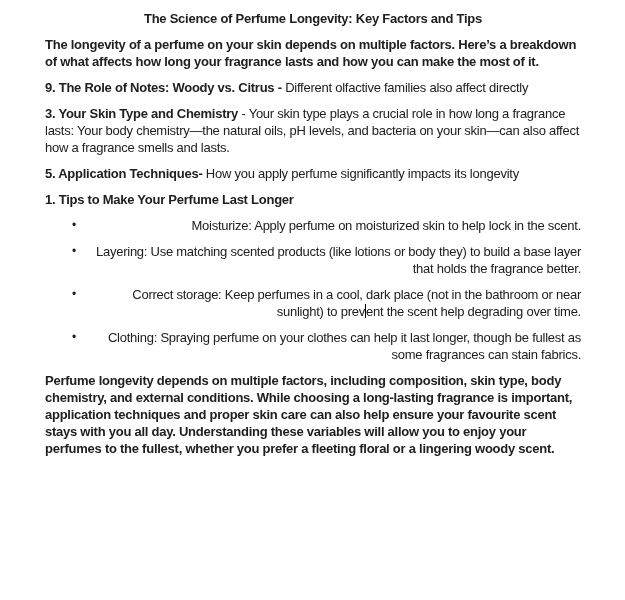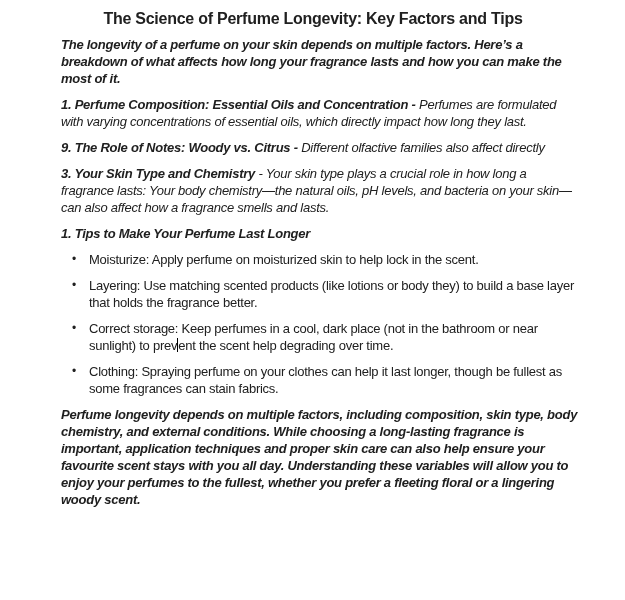--- a/index.html
+++ b/index.html
@@ -18,73 +18,72 @@
     height: 600px;
     padding: 10px 44px 0 45px;
     font-family: "Liberation Sans", sans-serif;
     font-size: 13px;
     line-height: 17px;
     letter-spacing: -0.25px;
     color: #202020;
     background: #ffffff;
   }
   .title {
-    font-size: 16px;
+    font-size: 13px;
     font-weight: 700;
     text-align: center;
     margin: 0 0 9px 0;
   }
   p.para {
-    margin: 0 0 9px 16px;
-    font-style: italic;
+    margin: 0 0 9px 0;
   }
   .b { font-weight: 700; }
   .bullet-item {
     display: flex;
     margin: 0 0 9px 0;
     padding-left: 27px;
   }
   .bullet-marker {
     flex: none;
     width: 17px;
     font-size: 12px;
   }
-  .bullet-text { flex: 1; }
+  .bullet-text { flex: 1; text-align: right; }
   .caret {
     display: inline-block;
     width: 1px;
     height: 14px;
     background: #000000;
     vertical-align: -2px;
   }
 </style>
 </head>
 <body>
 
 <div class="page">
 
   <h1 class="title">The Science of Perfume Longevity: Key Factors and Tips</h1>
 
   <p class="para b">
     <span>The longevity of a perfume on your skin depends on multiple factors. Here’s a breakdown of what affects how long your fragrance lasts and how you can make the most of it.</span>
   </p>
 
-  <p class="para">
-    <span class="b">1. Perfume Composition: Essential Oils and Concentration -</span><span> Perfumes are formulated with varying concentrations of essential oils, which directly impact how long they last.</span>
-  </p>
 
   <p class="para">
     <span class="b">9. The Role of Notes: Woody vs. Citrus -</span><span> Different olfactive families also affect directly</span>
   </p>
 
   <p class="para">
     <span class="b">3. Your Skin Type and Chemistry</span><span> - Your skin type plays a crucial role in how long a fragrance lasts: Your body chemistry—the natural oils, pH levels, and bacteria on your skin—can also affect how a fragrance smells and lasts.</span>
   </p>
 
 
+  <p class="para">
+    <span class="b">5. Application Techniques-</span><span> How you apply perfume significantly impacts its longevity</span>
+  </p>
 
 
   <p class="para b">1. Tips to Make Your Perfume Last Longer</p>
 
   <div>
 
     <div class="bullet-item">
       <span class="bullet-marker">•</span>
       <span class="bullet-text">Moisturize: Apply perfume on moisturized skin to help lock in the scent.</span>
     </div>

